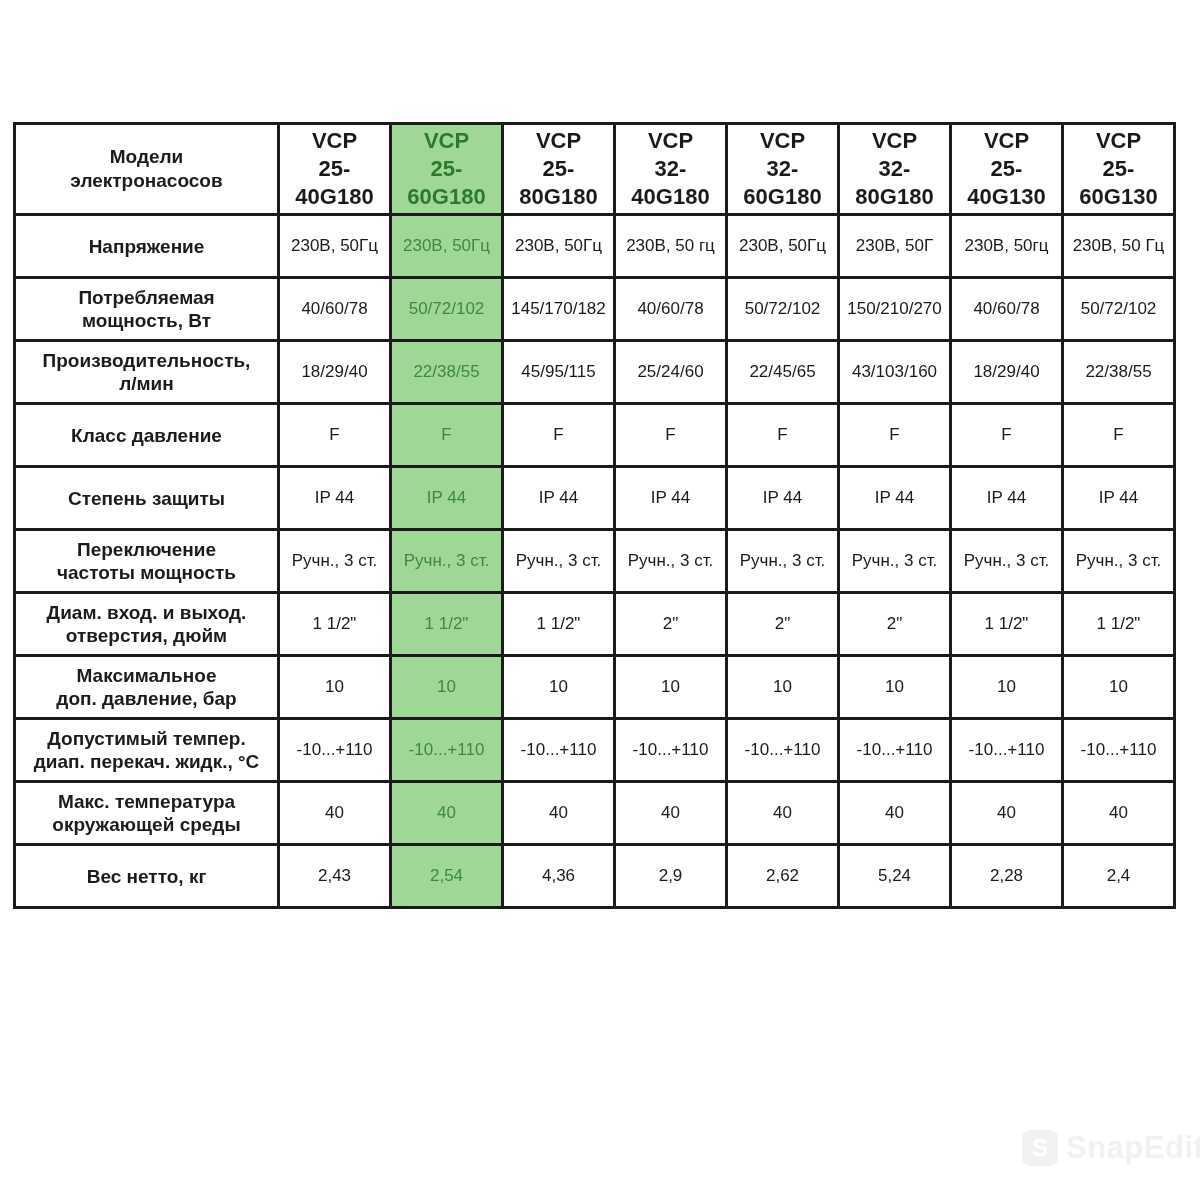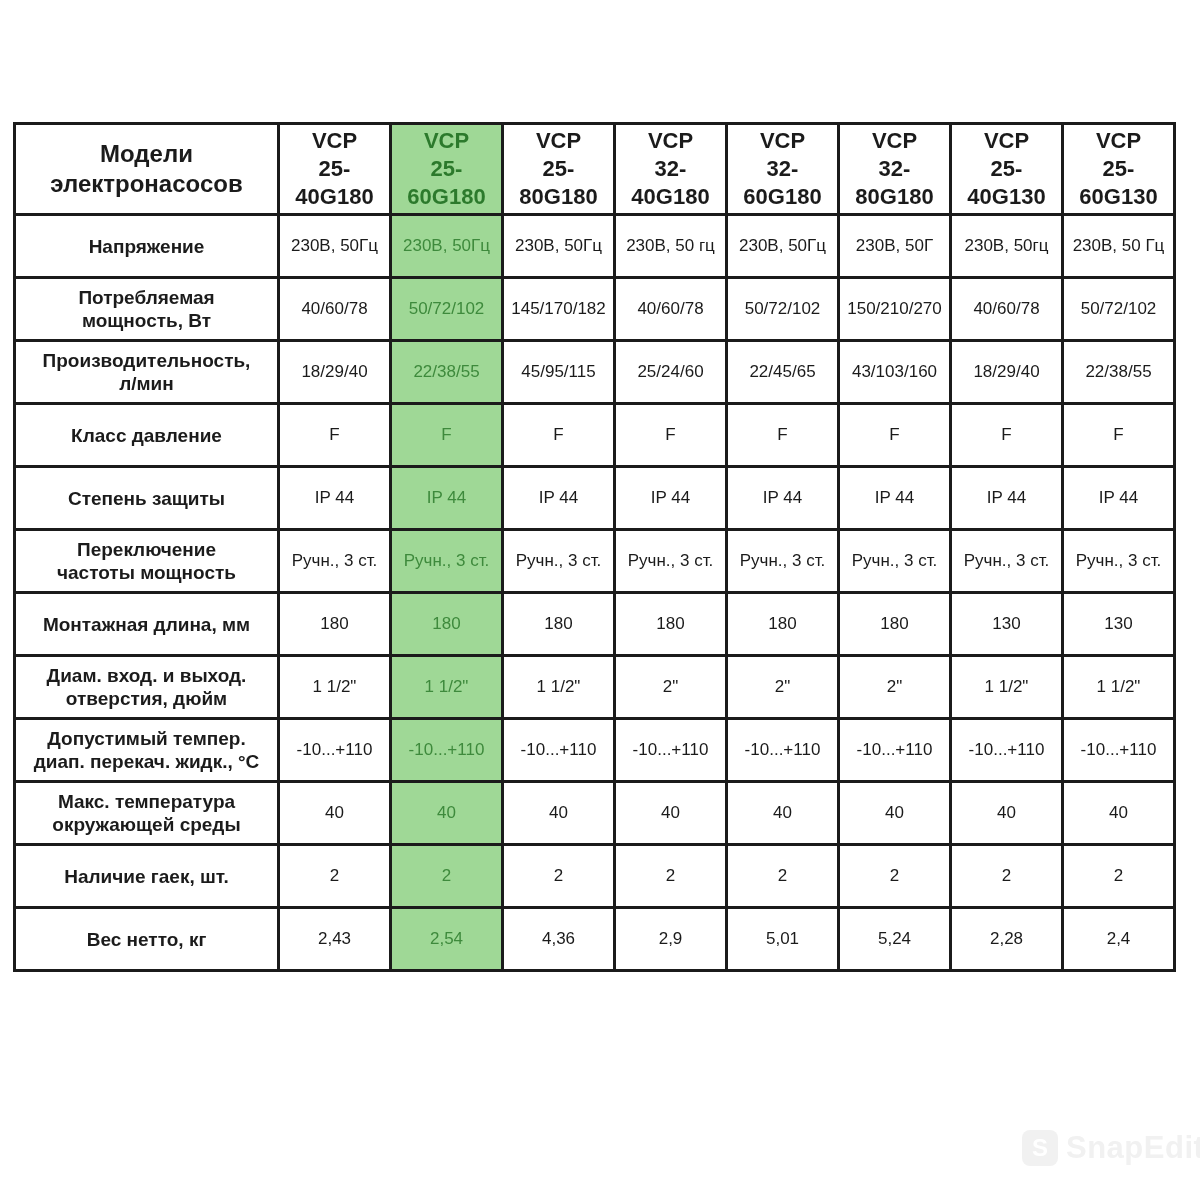--- a/index.html
+++ b/index.html
@@ -24,21 +24,21 @@
   }
   th,td{
     border:3px solid var(--border);
     text-align:center;vertical-align:middle;
     white-space:pre-line;color:var(--text);
     padding:2px 4px;overflow:hidden;
   }
   thead tr{height:64px;}
   tbody tr{height:63px;}
   thead th{font-weight:bold;font-size:22px;line-height:1.28;}
-  th.corner{width:264px;font-size:24px;}
+  th.corner{width:264px;font-size:19px;}
   tbody th.rowlabel{font-weight:bold;font-size:19px;line-height:1.22;padding:0 6px;}
   tbody td{font-size:17px;font-weight:normal;}
   .hl{background:var(--hl-bg);color:var(--hl-text);}
   thead th.hl{color:var(--hl-head-text);}
 
   .watermark{
     position:absolute;left:1022px;top:1130px;
     display:flex;align-items:center;gap:8px;
     user-select:none;
   }
@@ -146,43 +146,44 @@
           <td>Ручн., 3 ст.</td>
           <td class="hl">Ручн., 3 ст.</td>
           <td>Ручн., 3 ст.</td>
           <td>Ручн., 3 ст.</td>
           <td>Ручн., 3 ст.</td>
           <td>Ручн., 3 ст.</td>
           <td>Ручн., 3 ст.</td>
           <td>Ручн., 3 ст.</td>
         </tr>
         <tr>
-          <th class="rowlabel">Монтажная длина, мм</th>
-          <td>180</td>
-          <td class="hl">180</td>
-          <td>180</td>
-          <td>180</td>
-          <td>180</td>
-          <td>180</td>
-          <td>130</td>
-          <td>130</td>
-        </tr>
-        <tr>
           <th class="rowlabel">Диам. вход. и выход.
 отверстия, дюйм</th>
           <td>1 1/2"</td>
           <td class="hl">1 1/2"</td>
           <td>1 1/2"</td>
           <td>2"</td>
           <td>2"</td>
           <td>2"</td>
           <td>1 1/2"</td>
           <td>1 1/2"</td>
         </tr>
         <tr>
+          <th class="rowlabel">Максимальное
+доп. давление, бар</th>
+          <td>10</td>
+          <td class="hl">10</td>
+          <td>10</td>
+          <td>10</td>
+          <td>10</td>
+          <td>10</td>
+          <td>10</td>
+          <td>10</td>
+        </tr>
+        <tr>
           <th class="rowlabel">Допустимый темпер.
 диап. перекач. жидк., °С</th>
           <td>-10...+110</td>
           <td class="hl">-10...+110</td>
           <td>-10...+110</td>
           <td>-10...+110</td>
           <td>-10...+110</td>
           <td>-10...+110</td>
           <td>-10...+110</td>
           <td>-10...+110</td>
@@ -191,39 +192,28 @@
           <th class="rowlabel">Макс. температура
 окружающей среды</th>
           <td>40</td>
           <td class="hl">40</td>
           <td>40</td>
           <td>40</td>
           <td>40</td>
           <td>40</td>
           <td>40</td>
           <td>40</td>
-        </tr>
-        <tr>
-          <th class="rowlabel">Наличие гаек, шт.</th>
-          <td>2</td>
-          <td class="hl">2</td>
-          <td>2</td>
-          <td>2</td>
-          <td>2</td>
-          <td>2</td>
-          <td>2</td>
-          <td>2</td>
         </tr>
         <tr>
           <th class="rowlabel">Вес нетто, кг</th>
           <td>2,43</td>
           <td class="hl">2,54</td>
           <td>4,36</td>
           <td>2,9</td>
-          <td>5,01</td>
+          <td>2,62</td>
           <td>5,24</td>
           <td>2,28</td>
           <td>2,4</td>
         </tr>
       </tbody>
   </table>
 
   <div class="watermark">
     <span class="wm-badge">S</span>
     <span class="wm-text">SnapEdit</span>

